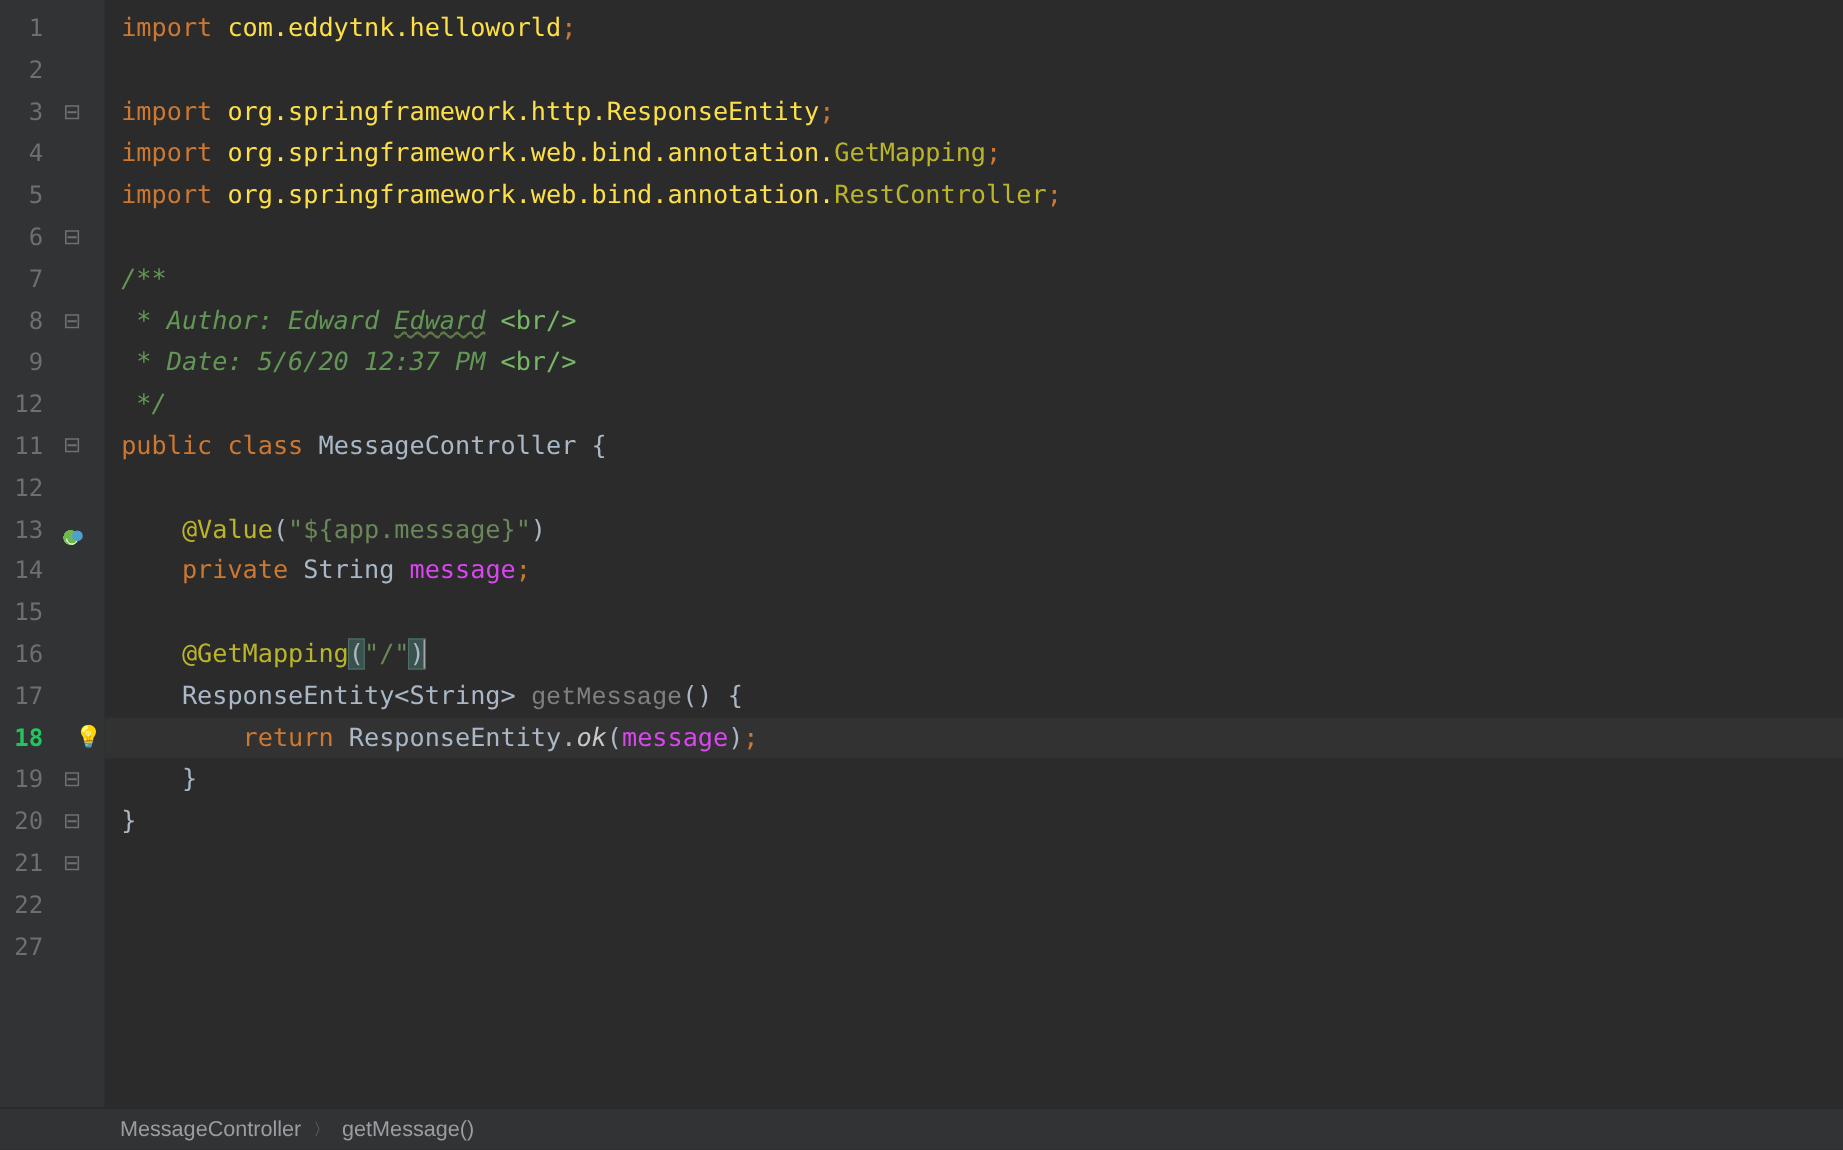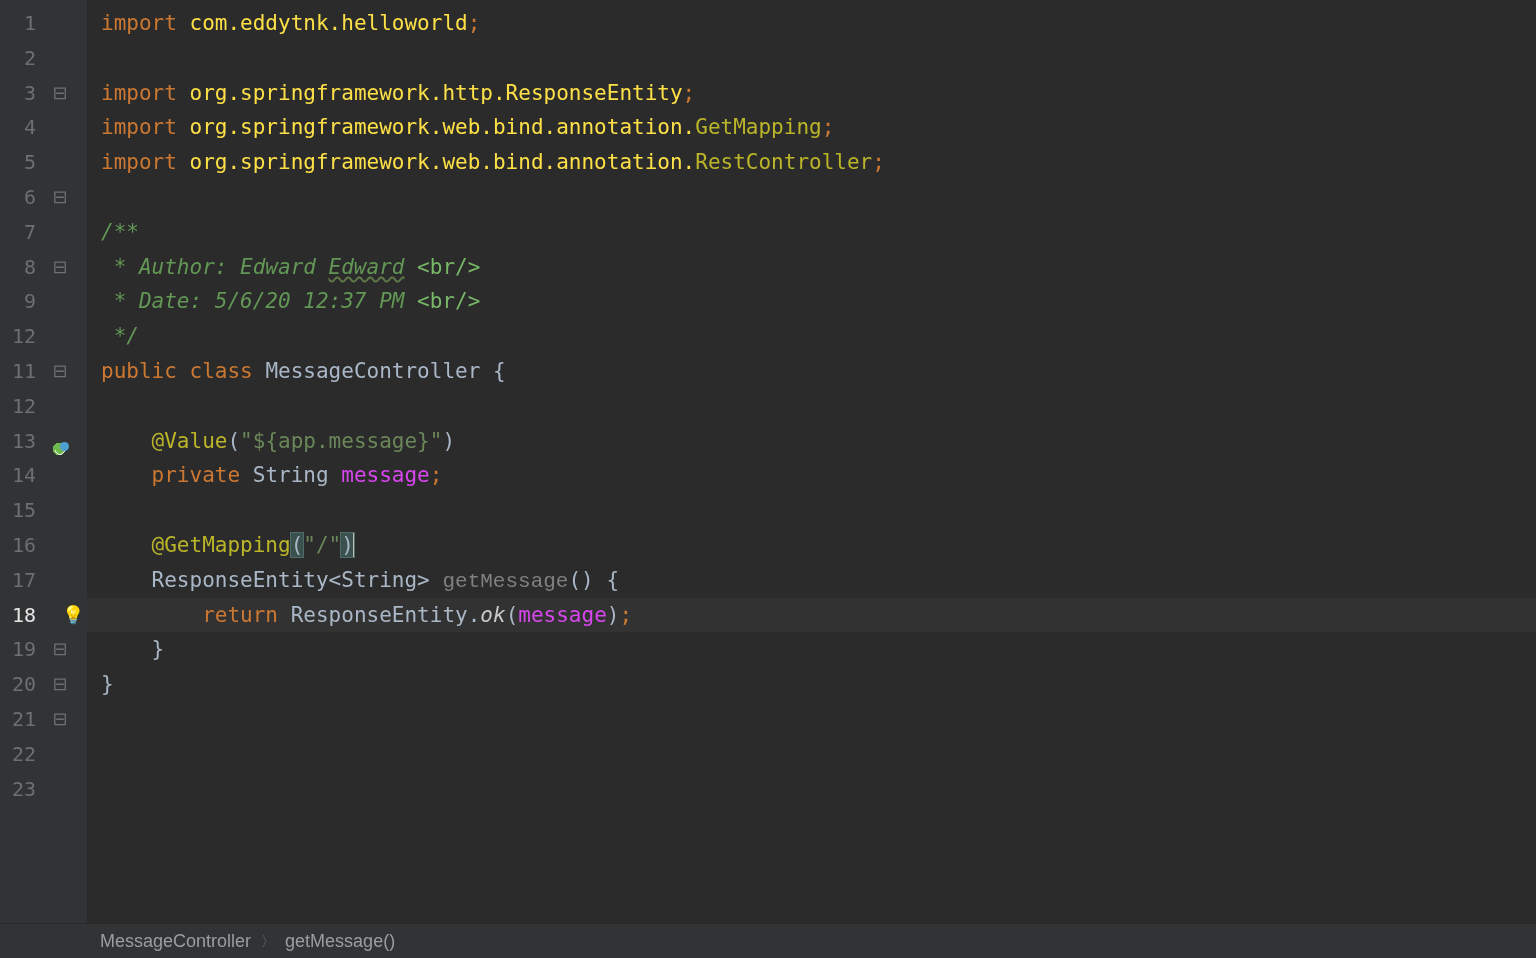--- a/index.html
+++ b/index.html
@@ -61,26 +61,26 @@
         <div class="ln">8</div>
         <div class="ln">9</div>
         <div class="ln">12</div>
         <div class="ln">11</div>
         <div class="ln">12</div>
         <div class="ln">13</div>
         <div class="ln">14</div>
         <div class="ln">15</div>
         <div class="ln">16</div>
         <div class="ln">17</div>
-        <div class="ln" style="color: #e5e5e5; font-weight: 400;">18</div>
+        <div class="ln" style="color: #22c55e; font-weight: 700;">18</div>
         <div class="ln">19</div>
         <div class="ln">20</div>
         <div class="ln">21</div>
         <div class="ln">22</div>
-        <div class="ln">23</div>
+        <div class="ln">27</div>
       </div>
     <div class="icons" id="icon-col">
         <div class="marker fold" style="top: 75.6px; left: -4px;">⊟</div>
         <div class="marker fold" style="top: 180px; left: -4px;">⊟</div>
         <div class="marker fold" style="top: 249.6px; left: -4px;">⊟</div>
         <div class="marker fold" style="top: 354px; left: -4px;">⊟</div>
         <div class="marker fold" style="top: 423.6px; left: -4px;"></div>
         <div class="marker fold" style="top: 597.6px; left: -4px;"></div>
         <div class="marker fold" style="top: 632.4px; left: -4px;">⊟</div>
         <div class="marker fold" style="top: 667.2px; left: -4px;">⊟</div>

